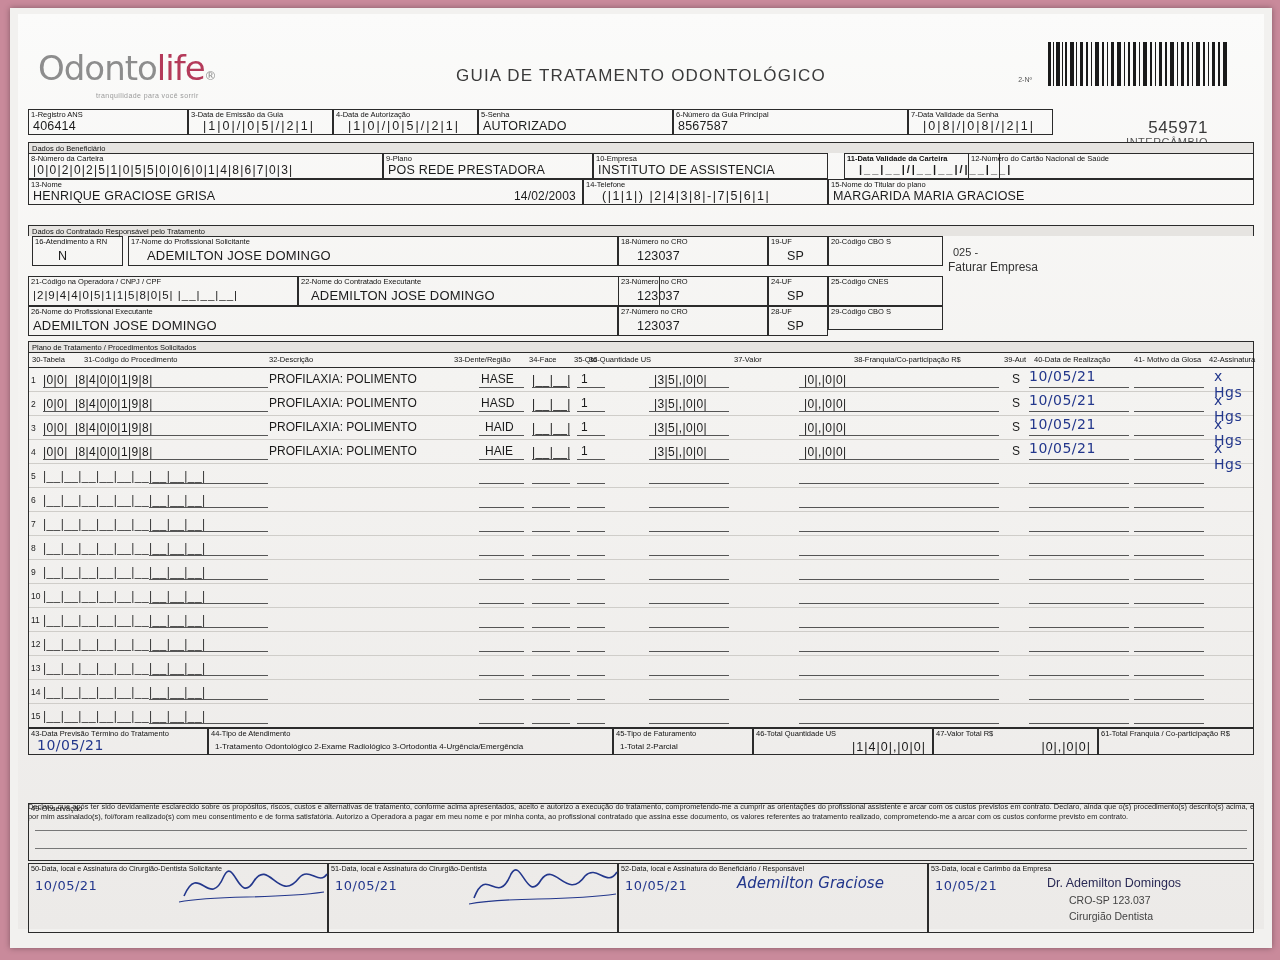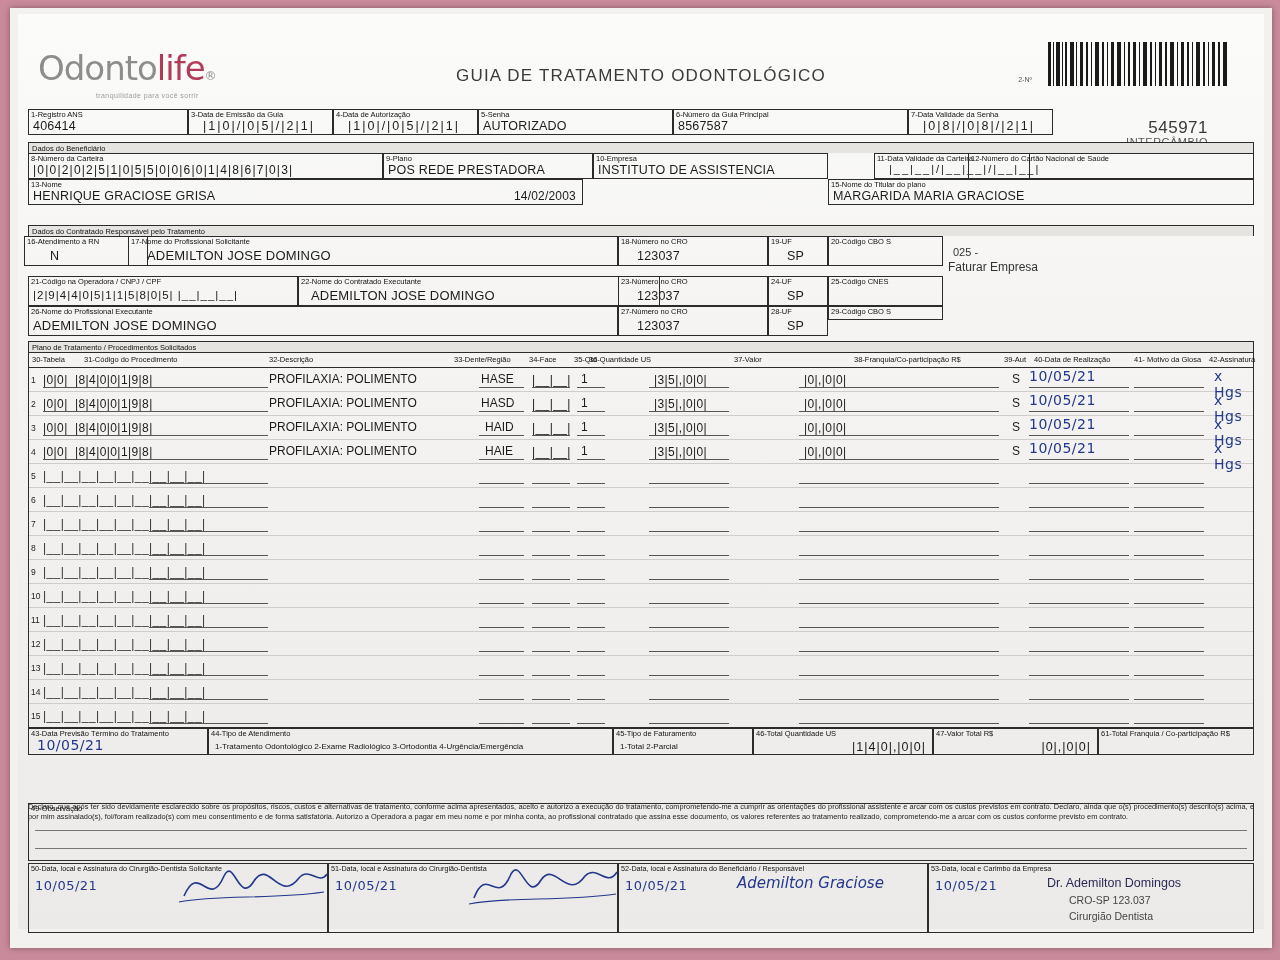--- a/index.html
+++ b/index.html
@@ -145,42 +145,46 @@
     <div class="val" style="letter-spacing:1.2px;font-size:12px;">|0|0|2|0|2|5|1|0|5|5|0|0|6|0|1|4|8|6|7|0|3|</div>
   </div>
   <div class="box" style="left:365px;top:139px;width:210px;height:26px;">
     <div class="lbl">9-Plano</div>
     <div class="val">POS REDE PRESTADORA</div>
   </div>
   <div class="box" style="left:575px;top:139px;width:235px;height:26px;">
     <div class="lbl">10-Empresa</div>
     <div class="val">INSTITUTO DE ASSISTENCIA</div>
   </div>
-  <div class="box" style="left:856px;top:139px;width:156px;height:26px;">
+  <div class="box" style="left:826px;top:139px;width:156px;height:26px;font-weight:bold;">
     <div class="lbl">11-Data Validade da Carteira</div>
     <div class="val" style="left:14px;letter-spacing:2px;font-size:11px;">|__|__|/|__|__|/|__|__|</div>
   </div>
   <div class="box" style="left:950px;top:139px;width:286px;height:26px;">
     <div class="lbl">12-Número do Cartão Nacional de Saúde</div>
     <div class="val"></div>
   </div>
 
   <div class="box" style="left:10px;top:165px;width:555px;height:26px;">
     <div class="lbl">13-Nome</div>
     <div class="val">HENRIQUE GRACIOSE GRISA</div>
     <div class="val" style="left:auto;right:6px;font-size:12px;">14/02/2003</div>
   </div>
+  <div class="box" style="left:565px;top:165px;width:245px;height:26px;">
+    <div class="lbl">14-Telefone</div>
+    <div class="val" style="left:18px;letter-spacing:1.5px;">(|1|1|)  |2|4|3|8|-|7|5|6|1|</div>
+  </div>
   <div class="box" style="left:810px;top:165px;width:426px;height:26px;">
     <div class="lbl">15-Nome do Titular do plano</div>
     <div class="val">MARGARIDA MARIA GRACIOSE</div>
   </div>
 
   <div class="secbar" style="left:10px;top:211px;width:1226px;height:11px;">Dados do Contratado Responsável pelo Tratamento</div>
 
-  <div class="box" style="left:6px;top:222px;width:124px;height:30px;text-align:center;">
+  <div class="box" style="left:14px;top:222px;width:91px;height:30px;text-align:center;">
     <div class="lbl">16-Atendimento à RN</div>
     <div class="val" style="top:12px;left:25px;">N</div>
   </div>
   <div class="box" style="left:110px;top:222px;width:490px;height:30px;">
     <div class="lbl">17-Nome do Profissional Solicitante</div>
     <div class="val" style="top:11px;left:18px;font-size:13px;">ADEMILTON JOSE DOMINGO</div>
   </div>
   <div class="box" style="left:600px;top:222px;width:150px;height:30px;">
     <div class="lbl">18-Número no CRO</div>
     <div class="val" style="top:12px;left:18px;">123037</div>
@@ -220,21 +224,21 @@
     <div class="val" style="top:11px;font-size:13px;">ADEMILTON JOSE DOMINGO</div>
   </div>
   <div class="box" style="left:600px;top:292px;width:150px;height:30px;">
     <div class="lbl">27-Número no CRO</div>
     <div class="val" style="top:12px;left:18px;">123037</div>
   </div>
   <div class="box" style="left:750px;top:292px;width:60px;height:30px;">
     <div class="lbl">28-UF</div>
     <div class="val" style="top:12px;left:18px;">SP</div>
   </div>
-  <div class="box" style="left:810px;top:292px;width:115px;height:14px;">
+  <div class="box" style="left:810px;top:292px;width:115px;height:24px;">
     <div class="lbl">29-Código CBO S</div>
   </div>
 
   <div class="secbar" style="left:10px;top:327px;width:1226px;height:11px;">Plano de Tratamento / Procedimentos Solicitados</div>
 
   <div class="tbl">
     <div class="thead">
       <span style="left:3px;">30-Tabela</span>
       <span style="left:55px;">31-Código do Procedimento</span>
       <span style="left:240px;">32-Descrição</span>

